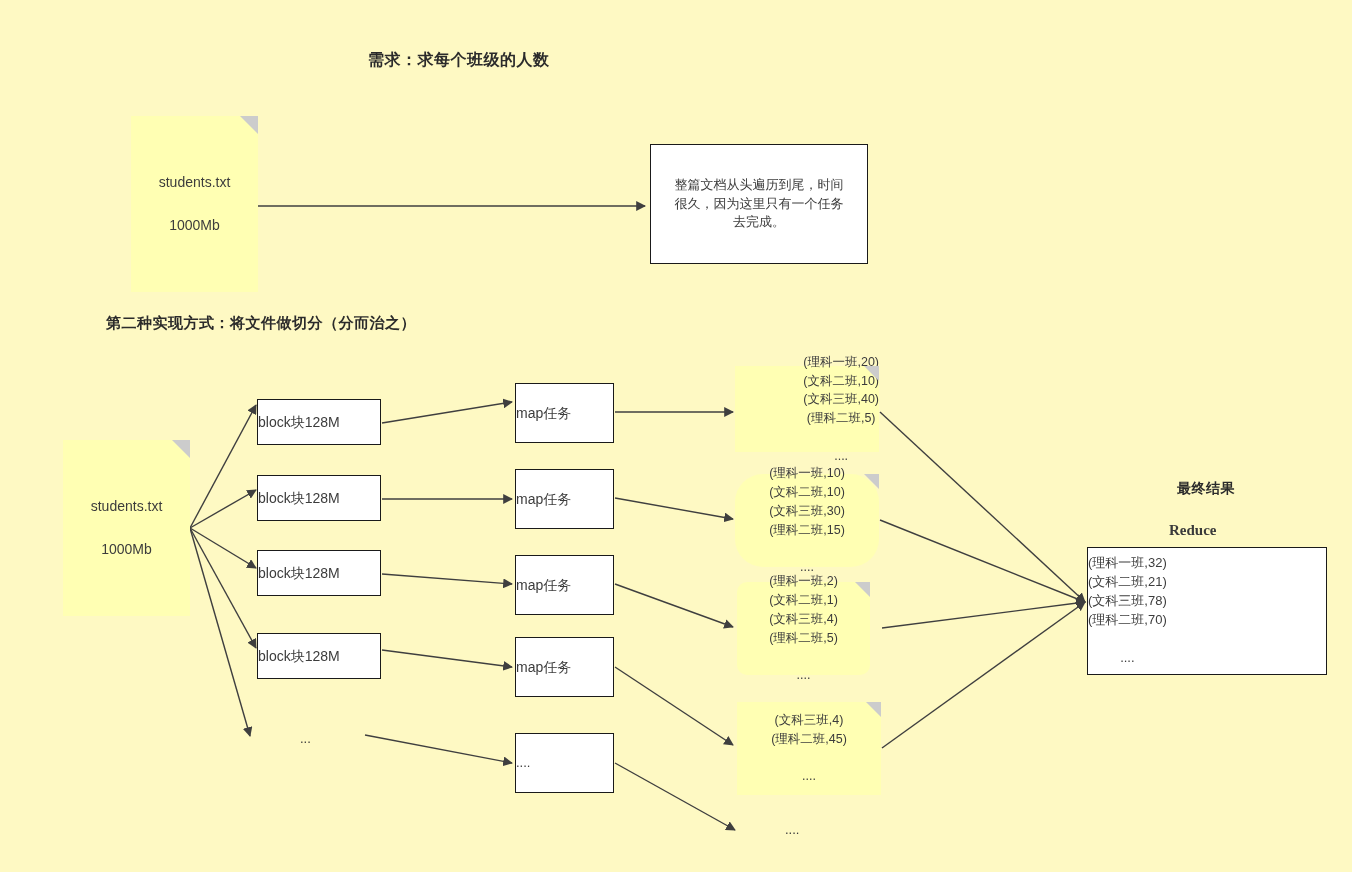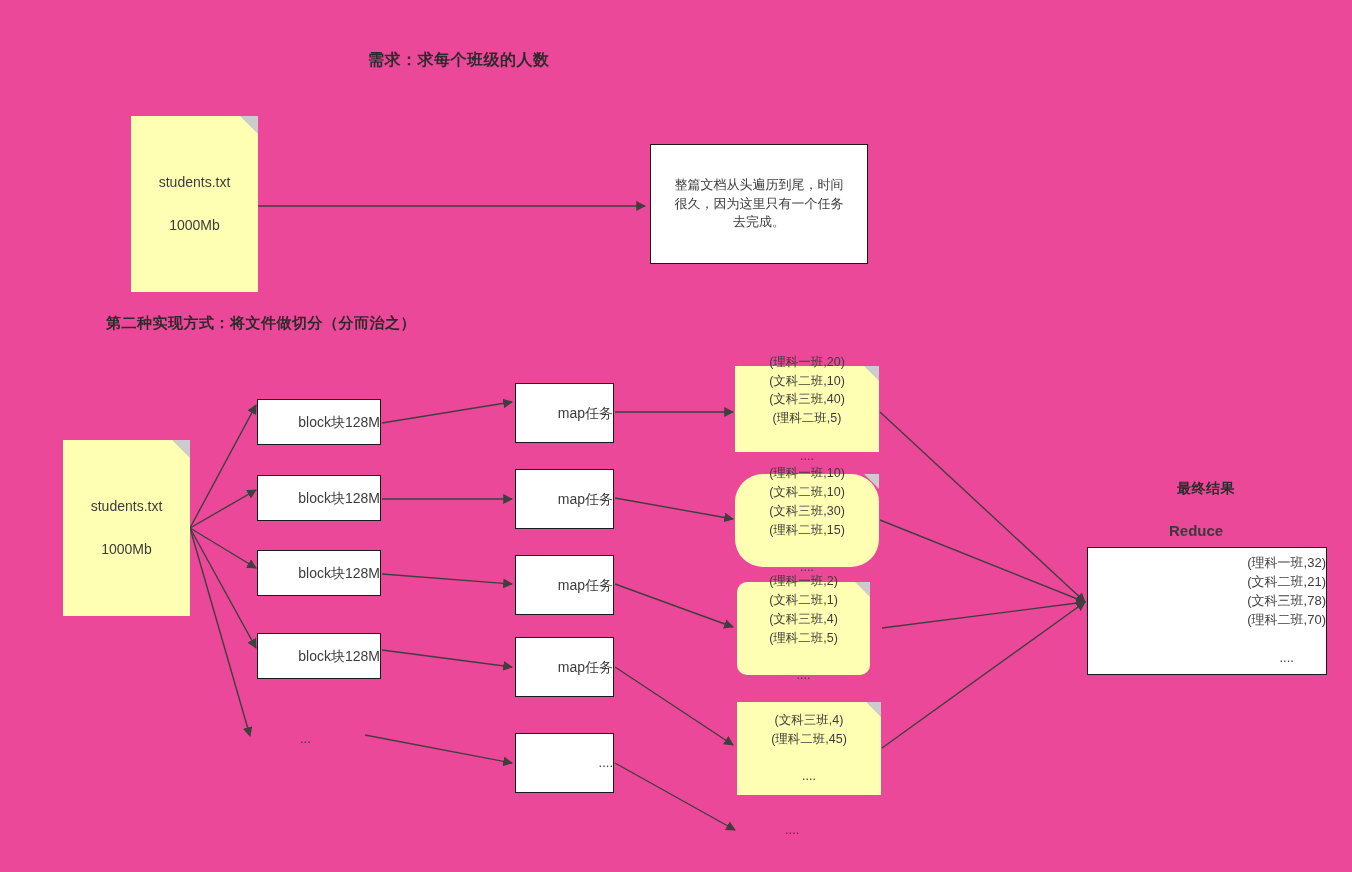--- a/index.html
+++ b/index.html
@@ -4,21 +4,21 @@
 <style>
   html,body{margin:0;padding:0;background:#000;}
   body{
     font-family:"Liberation Sans","DejaVu Sans",sans-serif;
     -webkit-font-smoothing:antialiased;
   }
   #canvas{
     position:relative;
     width:1352px;
     height:872px;
-    background:#ec4899;
+    background:#fef9c3;
     overflow:hidden;
   }
   .abs{position:absolute;}
 
   
   .dark-title{
     color:#2b2b2b;
     font-weight:bold;
     white-space:nowrap;
     letter-spacing:0.5px;
@@ -47,21 +47,21 @@
     border-style:solid;
   }
 
   
   .box{
     background:#ffffff;
     border:1.6px solid #1a1a1a;
     box-sizing:border-box;
     display:flex;
     align-items:center;
-    justify-content:flex-end;
+    justify-content:flex-start;
     color:#3c3c3c;
     text-align:center;
     line-height:1.45;
   }
   .box.pad{padding:6px 8px;}
 
   .kvlist{
     white-space:pre-line;
   }
 
@@ -157,21 +157,21 @@
   <div class="abs box" style="left:515px;top:555px;width:99px;height:60px;font-size:14px;">
     <span>map任务</span>
   </div>
   <div class="abs box" style="left:515px;top:637px;width:99px;height:60px;font-size:14px;">
     <span>map任务</span>
   </div>
   <div class="abs box" style="left:515px;top:733px;width:99px;height:60px;font-size:13px;">
     <span>....</span>
   </div>
 
-  <div class="abs note" style="left:735px;top:366px;width:144px;height:86px;font-size:12.5px;">
+  <div class="abs note" style="left:735px;top:366px;width:144px;height:86px;font-size:12.5px;align-items:flex-end;">
     <span class="fold" style="border-width:0 15px 15px 0;border-color:transparent #cccccc transparent transparent;"></span>
     <div class="kvlist">(理科一班,20)
 (文科二班,10)
 (文科三班,40)
 (理科二班,5)
 
 ....</div>
   </div>
 
   <div class="abs note" style="left:735px;top:474px;width:144px;height:93px;font-size:12.5px;border-radius:28px;">
@@ -199,21 +199,21 @@
     <div class="kvlist">(文科三班,4)
 (理科二班,45)
 
 ....</div>
   </div>
 
   <div class="abs dark-label" style="left:785px;top:822px;font-size:13px;">....</div>
 
   <div class="abs dark-title" style="left:1177px;top:480px;font-size:14px;">最终结果</div>
 
-  <div class="abs dark-label" style="left:1169px;top:522px;font-size:15px;font-weight:bold;">Reduce</div>
+  <div class="abs dark-label" style="left:1169px;top:522px;font-size:15px;font-weight:bold;font-family:Liberation Serif, serif;">Reduce</div>
 
   <div class="abs box" style="left:1087px;top:547px;width:240px;height:128px;font-size:13px;">
     <div class="kvlist">(理科一班,32)
 (文科二班,21)
 (文科三班,78)
 (理科二班,70)
 
 ....</div>
   </div>
 

